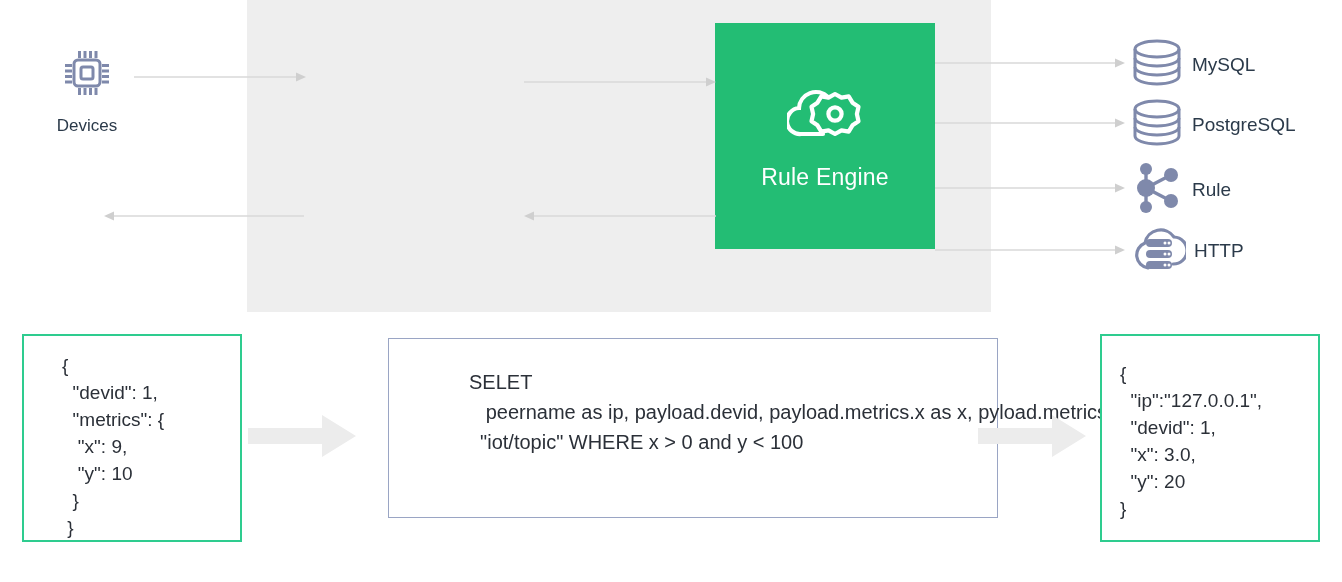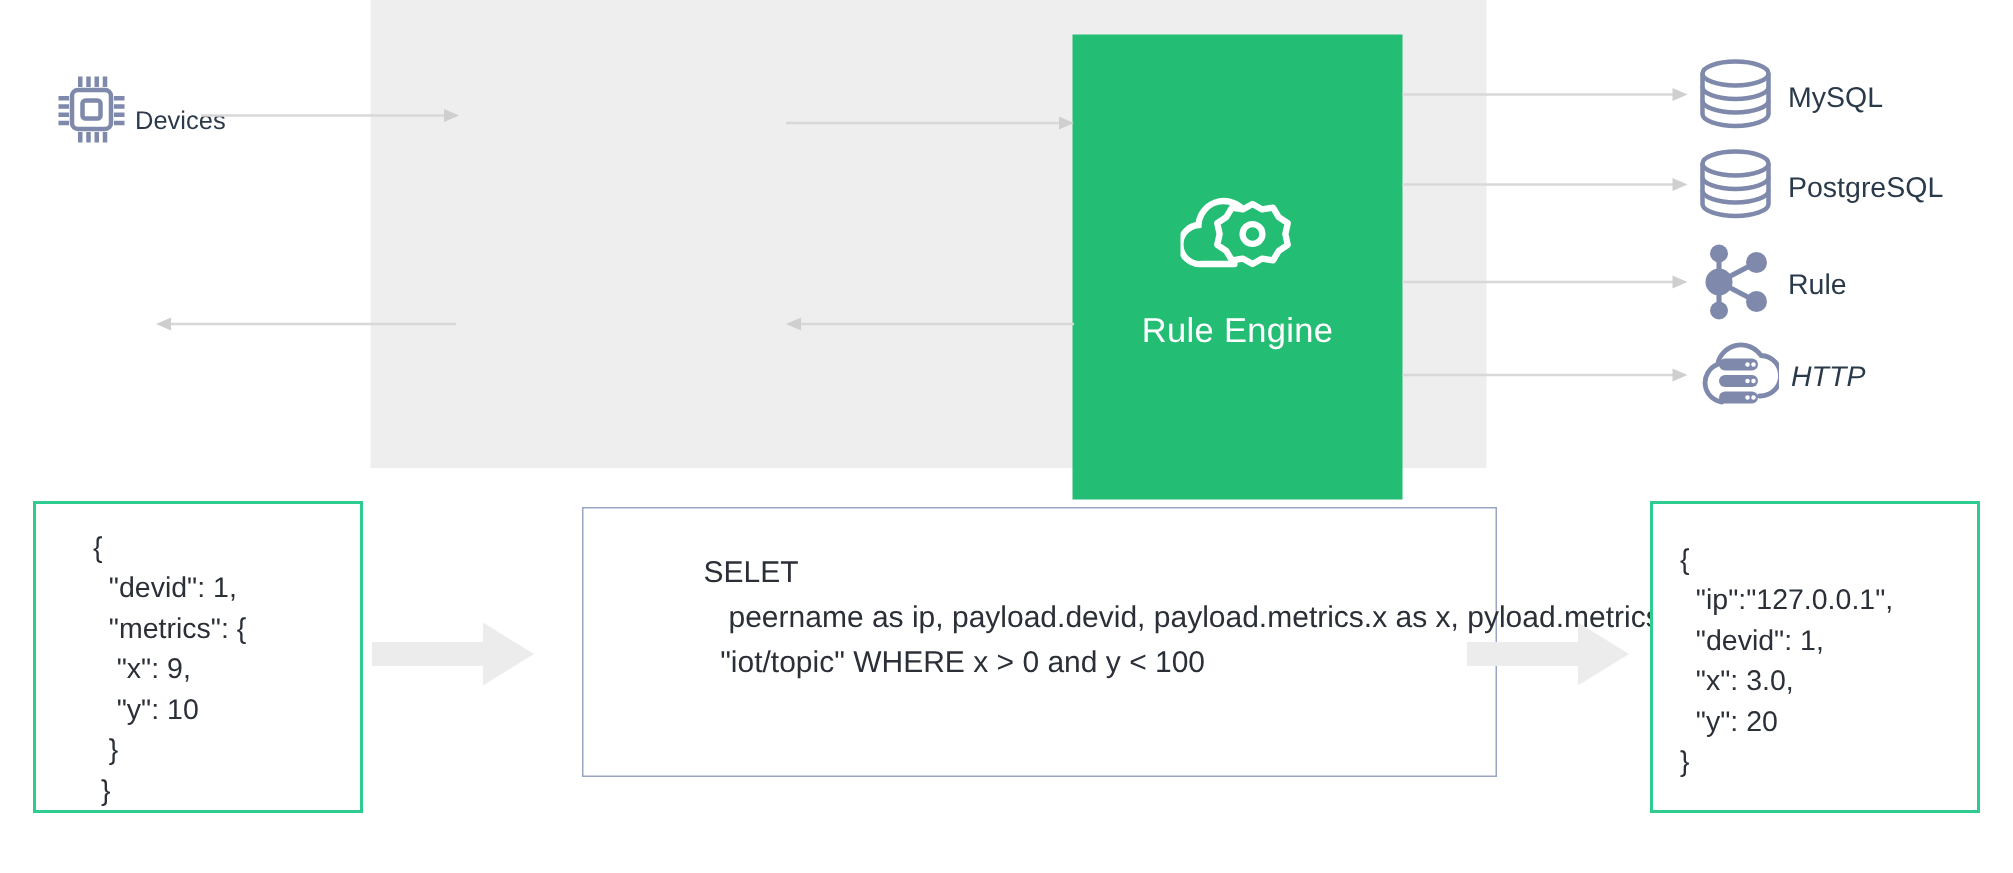--- a/index.html
+++ b/index.html
@@ -19,41 +19,41 @@
   }
 
   
   .greenbox{
     position:absolute;
     background:#23bd74;
     display:flex;flex-direction:column;
     align-items:center;justify-content:center;
   }
   #box-message-routing{left:302px;top:23px;width:222px;height:267px;}
-  #box-rule-engine{left:715px;top:23px;width:220px;height:310px;justify-content:center;}
+  #box-rule-engine{left:715px;top:23px;width:220px;height:226px;justify-content:center;}
   .greenbox .gicon{margin-bottom:16px;}
   .greenbox .glabel{
     color:#ffffff;font-size:23px;line-height:30px;text-align:center;
     font-weight:400;letter-spacing:.2px;
   }
 
   
-  .endpoint-left{position:absolute;display:flex;flex-direction:row;align-items:center;}
+  .endpoint-left{position:absolute;display:flex;flex-direction:column;align-items:center;}
   #endpoint-devices{left:32px;top:44px;width:110px;}
   #endpoint-applications{left:26px;top:182px;width:122px;}
   .endpoint-left .elabel{
     margin-top:10px;font-size:17px;color:#2b3a4a;white-space:nowrap;
   }
 
   
   .endpoint-right{position:absolute;display:flex;align-items:center;gap:8px;}
   #endpoint-mysql{left:1130px;top:38px;}
   #endpoint-postgresql{left:1130px;top:98px;text-align:center;}
   #endpoint-kafka{left:1130px;top:162px;}
-  #endpoint-http{left:1130px;top:224px;font-style:italic;}
+  #endpoint-http{left:1130px;top:224px;}
   .endpoint-right .rlabel{font-size:19px;color:#2b3a4a;white-space:nowrap;}
 
   
   .conn{position:absolute;height:10px;}
   .conn svg{display:block;overflow:visible;}
 
   
   .code-box{position:absolute;background:#ffffff;box-sizing:border-box;}
   #json-input{left:22px;top:334px;width:220px;height:208px;border:2px solid #2ecc8f;}
   #sql-box{left:360px;top:338px;width:610px;height:180px;border:1px solid #9aa5c4;margin-left:28px;}

